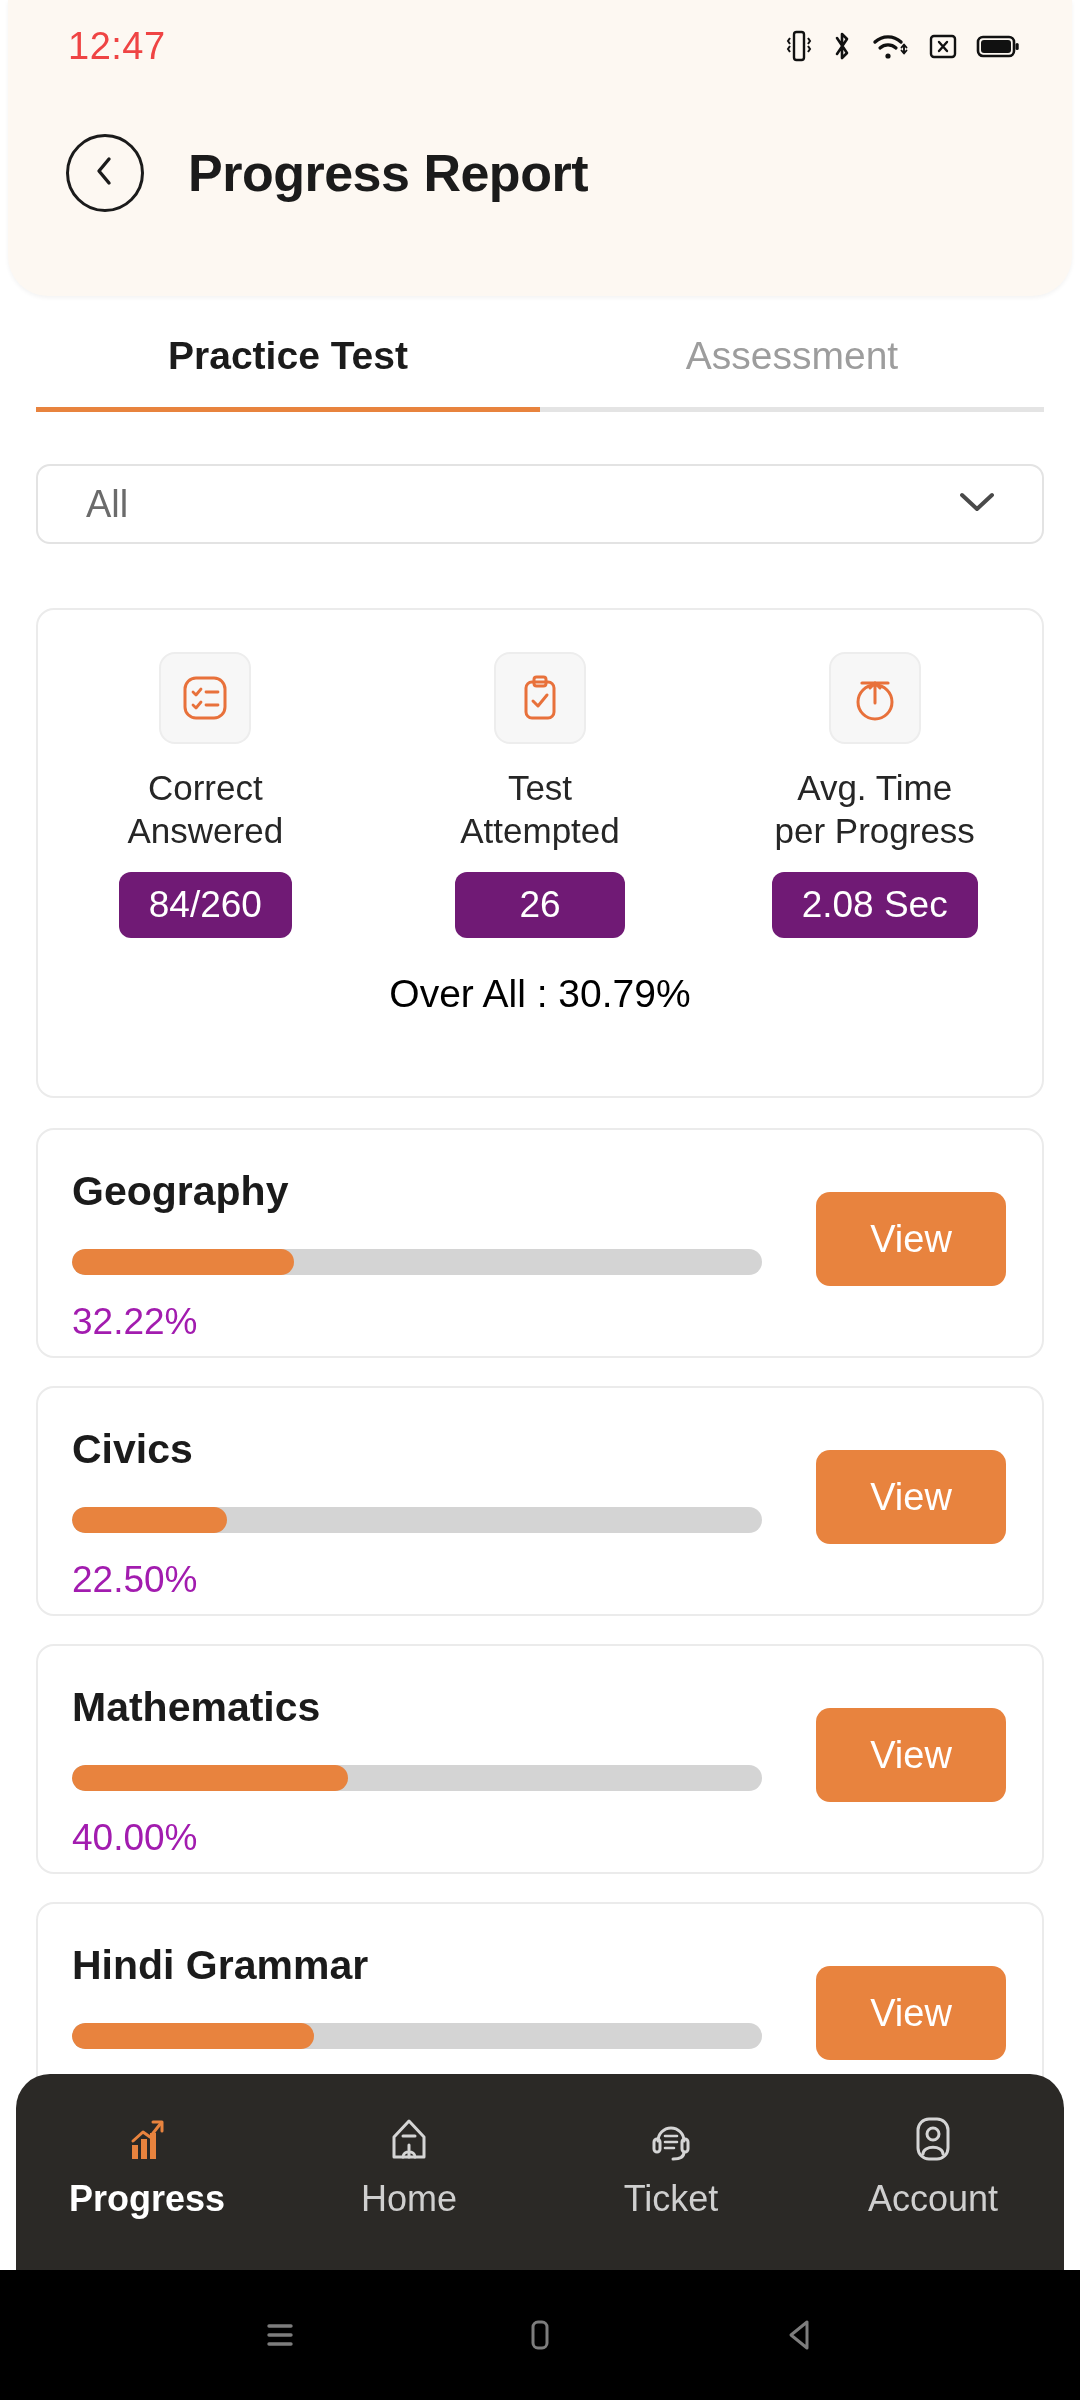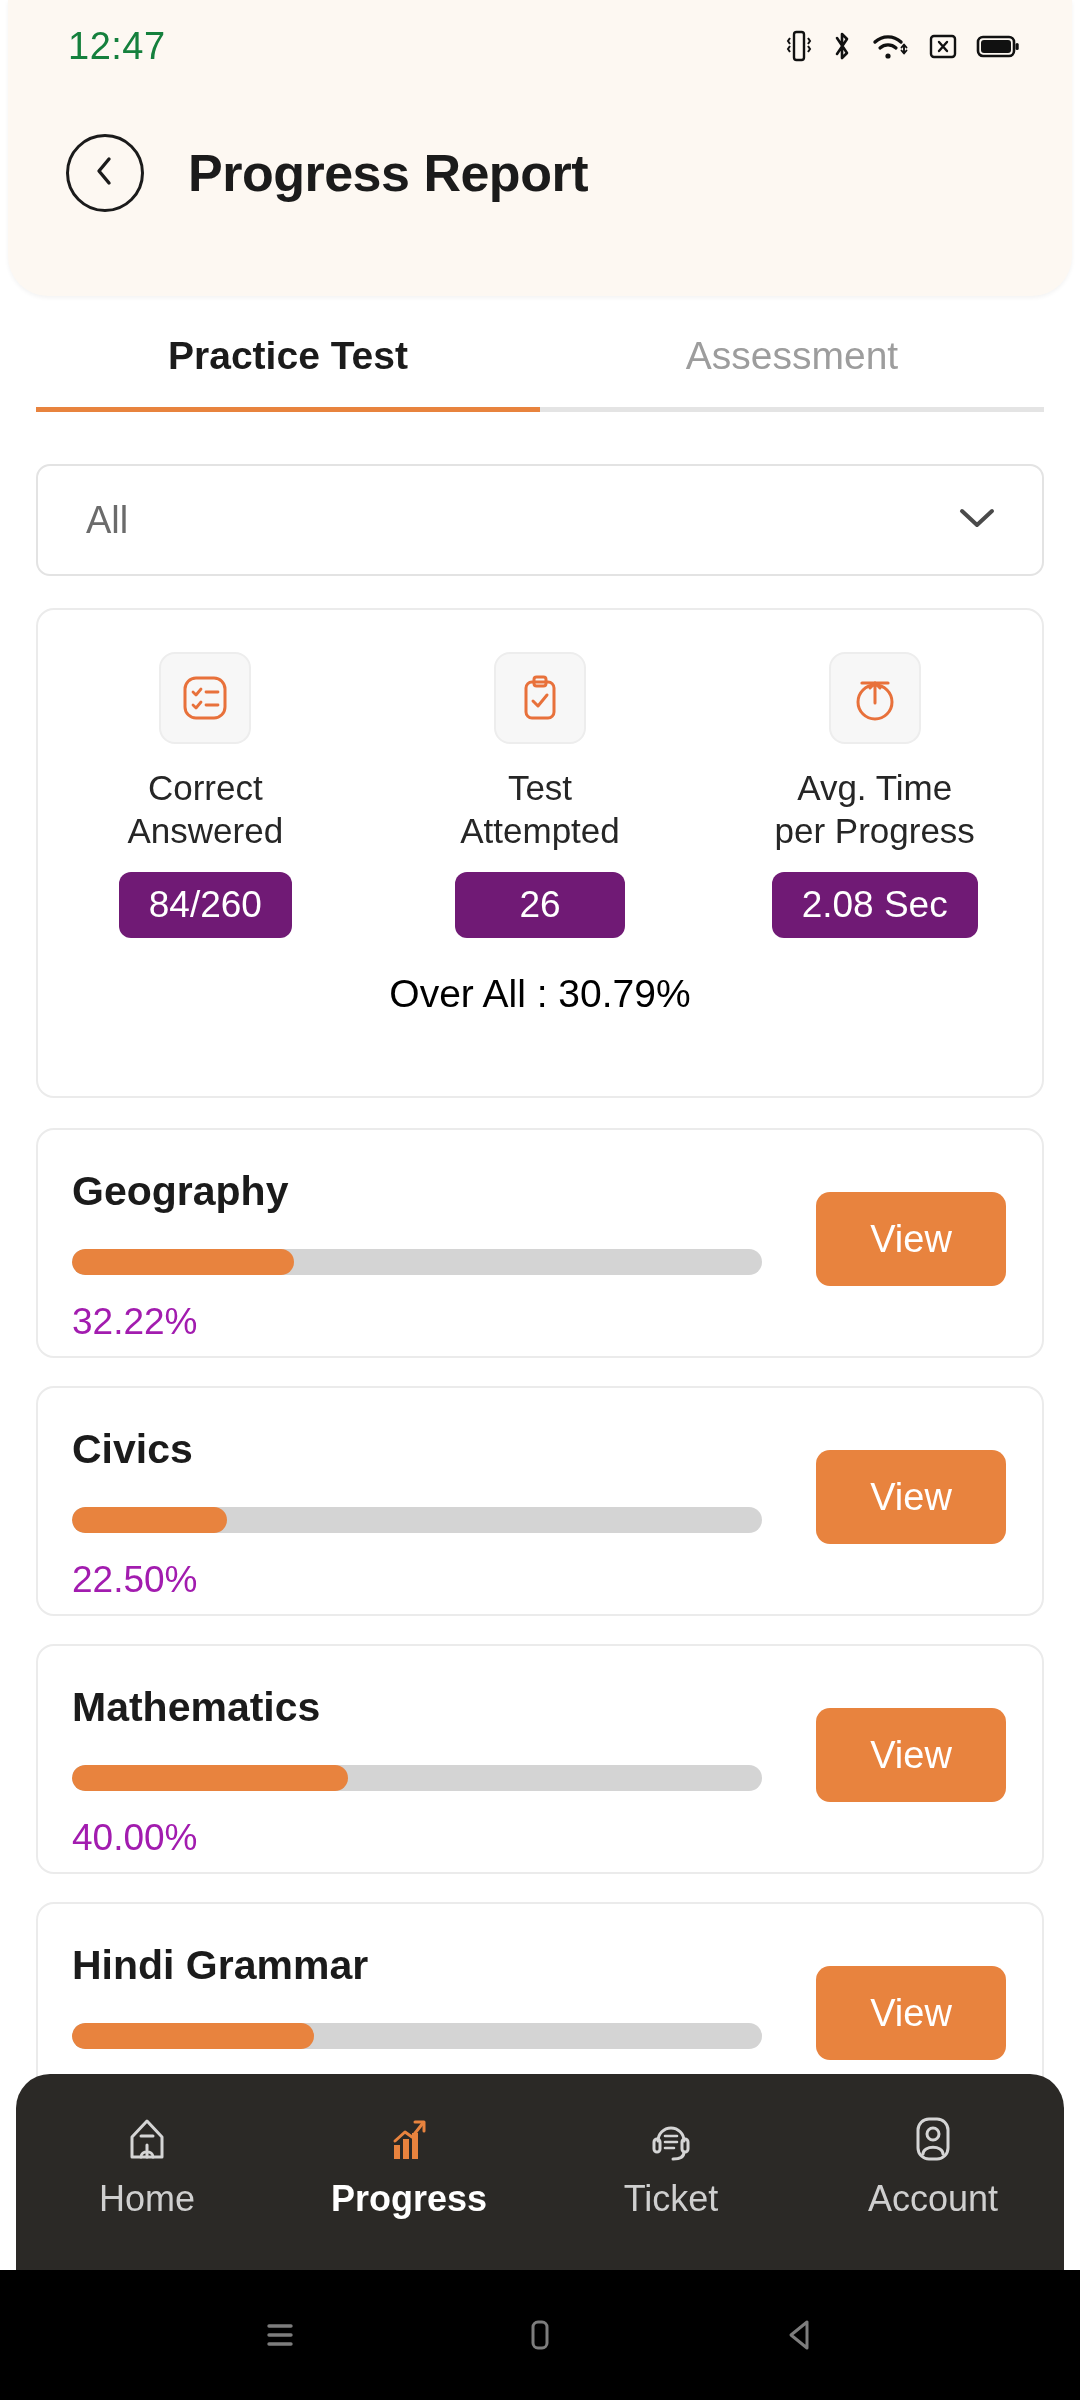--- a/index.html
+++ b/index.html
@@ -37,21 +37,21 @@
     height: 92px;
     display: flex;
     align-items: center;
     justify-content: space-between;
     padding: 0 52px 0 60px;
   }
 
   .status-time {
     font-size: 38px;
     font-weight: 500;
-    color: #15803d;
+    color: #ef4444;
     letter-spacing: 0.5px;
   }
 
   .status-icons {
     display: flex;
     align-items: center;
     gap: 18px;
   }
   .status-icons svg { display: block; }
 
@@ -119,21 +119,21 @@
     background: #e4e4e4;
   }
   .tab.active .tab-underline { background: #E8833E; }
 
   
   .filter {
     position: absolute;
     top: 464px;
     left: 36px;
     width: 1008px;
-    height: 112px;
+    height: 80px;
     background: #ffffff;
     border: 2px solid #e3e3e3;
     border-radius: 14px;
     display: flex;
     align-items: center;
     justify-content: space-between;
     padding: 0 44px 0 48px;
     cursor: pointer;
   }
   .filter-value {
@@ -466,47 +466,47 @@
         <div class="progress-fill" style="width: 35%;"></div>
       </div>
       <div class="subject-pct"></div>
       <button class="view-btn">View</button>
     </div>
 
   </div>
 
   <div class="bottom-nav">
 
-    <div class="nav-item">
-      <span class="nav-icon">
-        <svg width="56" height="56" viewBox="0 0 56 56">
-          <path d="M13 26 L28 10 L43 26 L43 46 L13 46 Z" fill="none" stroke="#d5d5d5" stroke-width="3" stroke-linejoin="round"></path>
-          <path d="M22 25 L34 25" stroke="#d5d5d5" stroke-width="3" stroke-linecap="round"></path>
-          <path d="M28 46 L28 34 M22 46 C22 39 34 39 34 46" fill="none" stroke="#d5d5d5" stroke-width="3" stroke-linecap="round"></path>
-        </svg>
-      </span>
-      <span class="nav-label">Home</span>
-    </div>
-
     <div class="nav-item active">
       <span class="nav-icon">
         <svg width="56" height="56" viewBox="0 0 56 56">
           <rect x="13" y="34" width="6" height="14" fill="#E8833E"></rect>
           <rect x="22" y="28" width="6" height="20" fill="#E8833E"></rect>
           <rect x="31" y="22" width="6" height="26" fill="#E8833E"></rect>
           <path d="M14 30 L24 21 L31 26 L42 12" fill="none" stroke="#E8833E" stroke-width="3" stroke-linecap="round" stroke-linejoin="round"></path>
           <path d="M34 11 L43 11 L43 20" fill="none" stroke="#E8833E" stroke-width="3" stroke-linecap="round" stroke-linejoin="round"></path>
         </svg>
       </span>
       <span class="nav-label">Progress</span>
     </div>
 
     <div class="nav-item">
       <span class="nav-icon">
         <svg width="56" height="56" viewBox="0 0 56 56">
+          <path d="M13 26 L28 10 L43 26 L43 46 L13 46 Z" fill="none" stroke="#d5d5d5" stroke-width="3" stroke-linejoin="round"></path>
+          <path d="M22 25 L34 25" stroke="#d5d5d5" stroke-width="3" stroke-linecap="round"></path>
+          <path d="M28 46 L28 34 M22 46 C22 39 34 39 34 46" fill="none" stroke="#d5d5d5" stroke-width="3" stroke-linecap="round"></path>
+        </svg>
+      </span>
+      <span class="nav-label">Home</span>
+    </div>
+
+    <div class="nav-item">
+      <span class="nav-icon">
+        <svg width="56" height="56" viewBox="0 0 56 56">
           <path d="M15 30 A13 13 0 0 1 41 30" fill="none" stroke="#d5d5d5" stroke-width="3" stroke-linecap="round"></path>
           <rect x="11" y="28" width="6" height="13" rx="3" fill="none" stroke="#d5d5d5" stroke-width="3"></rect>
           <rect x="39" y="28" width="6" height="13" rx="3" fill="none" stroke="#d5d5d5" stroke-width="3"></rect>
           <path d="M41 41 C41 47 34 48 30 48" fill="none" stroke="#d5d5d5" stroke-width="3" stroke-linecap="round"></path>
           <path d="M22 25 L34 25 M22 31 L34 31 M22 37 L31 37" stroke="#d5d5d5" stroke-width="2.6" stroke-linecap="round"></path>
         </svg>
       </span>
       <span class="nav-label">Ticket</span>
     </div>
 

